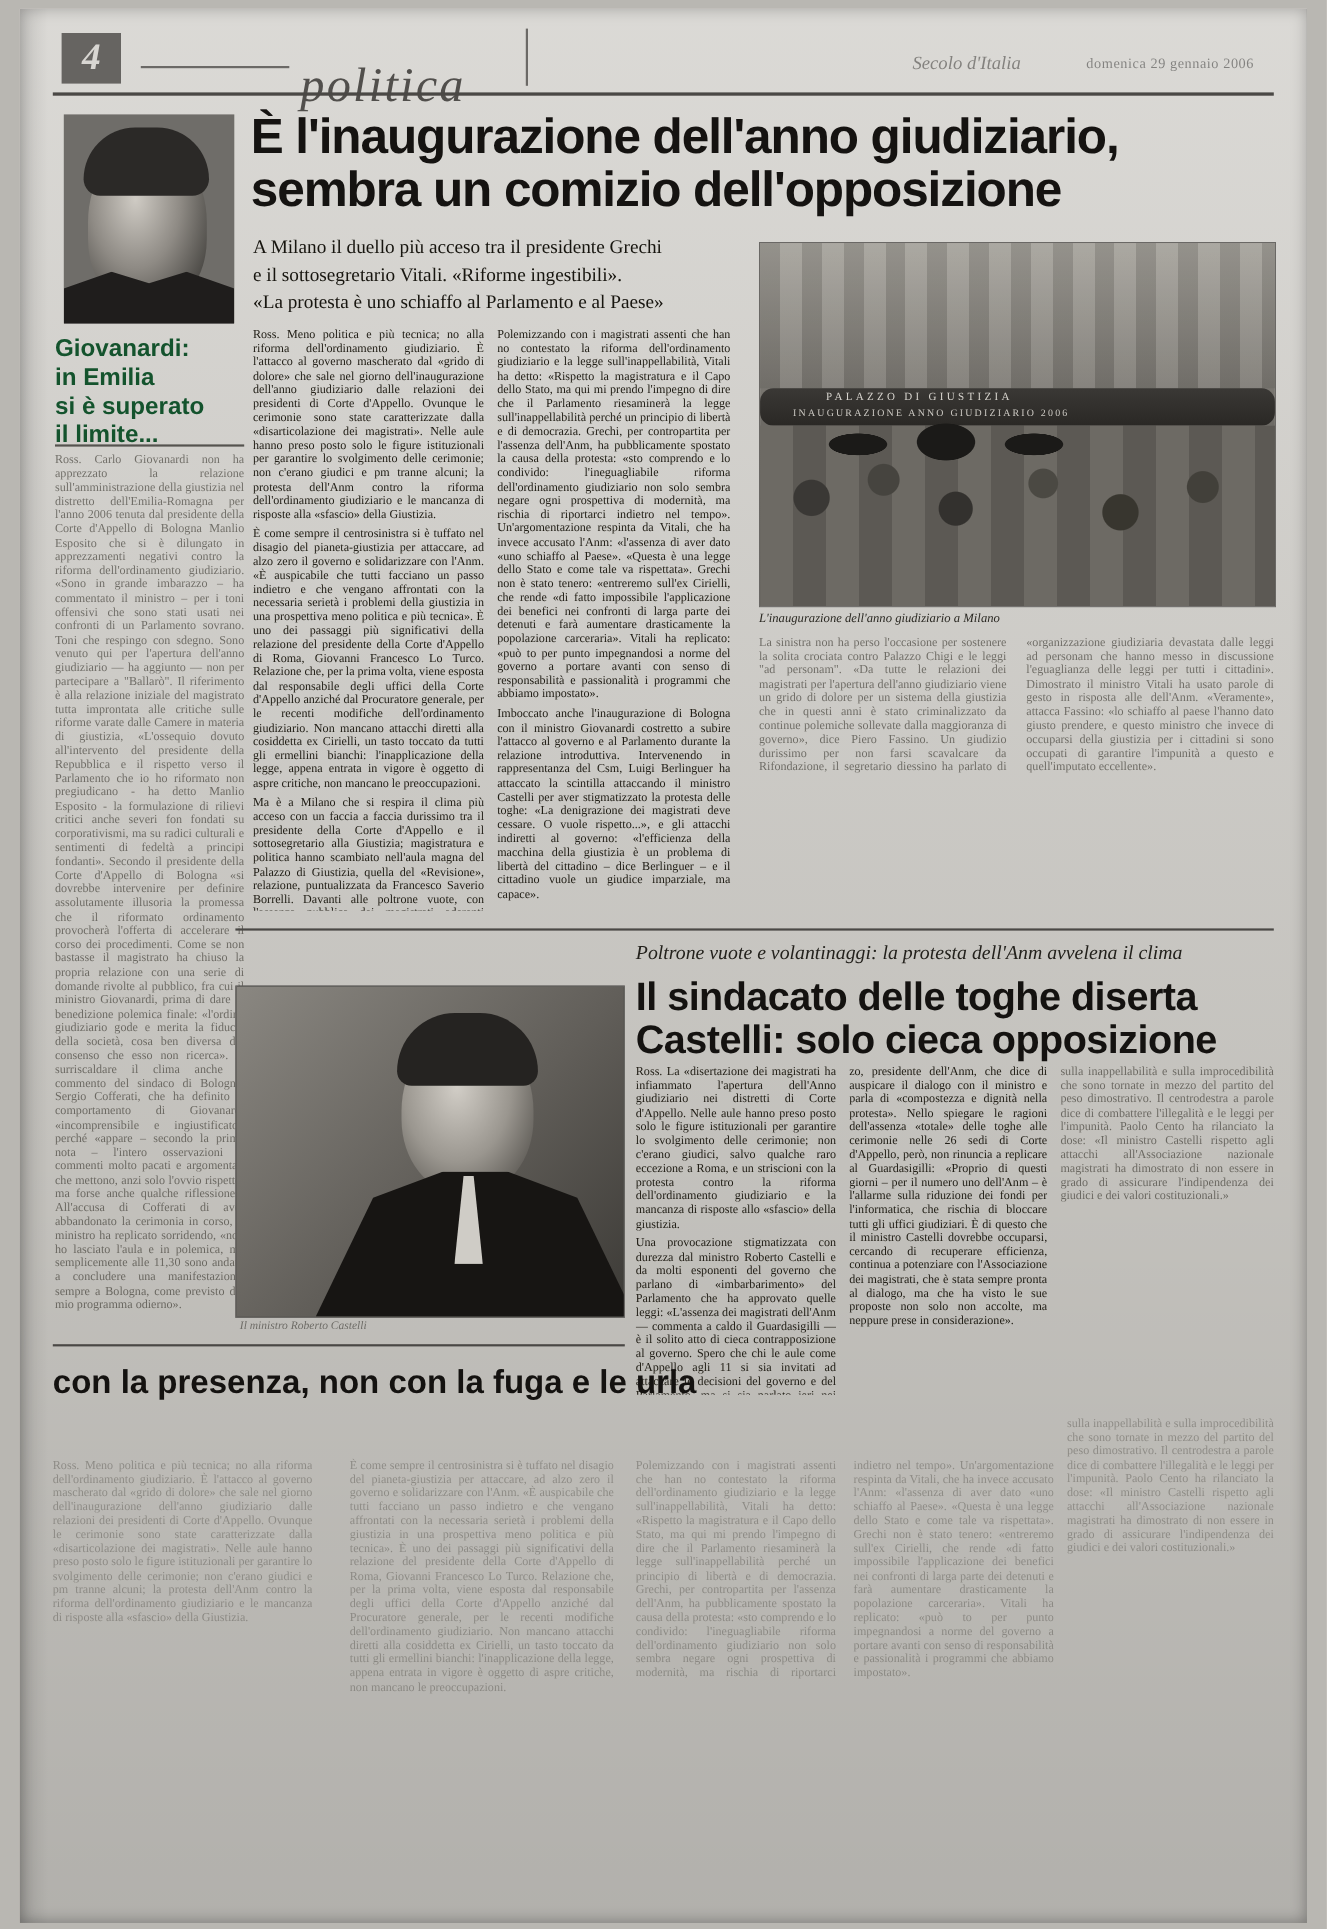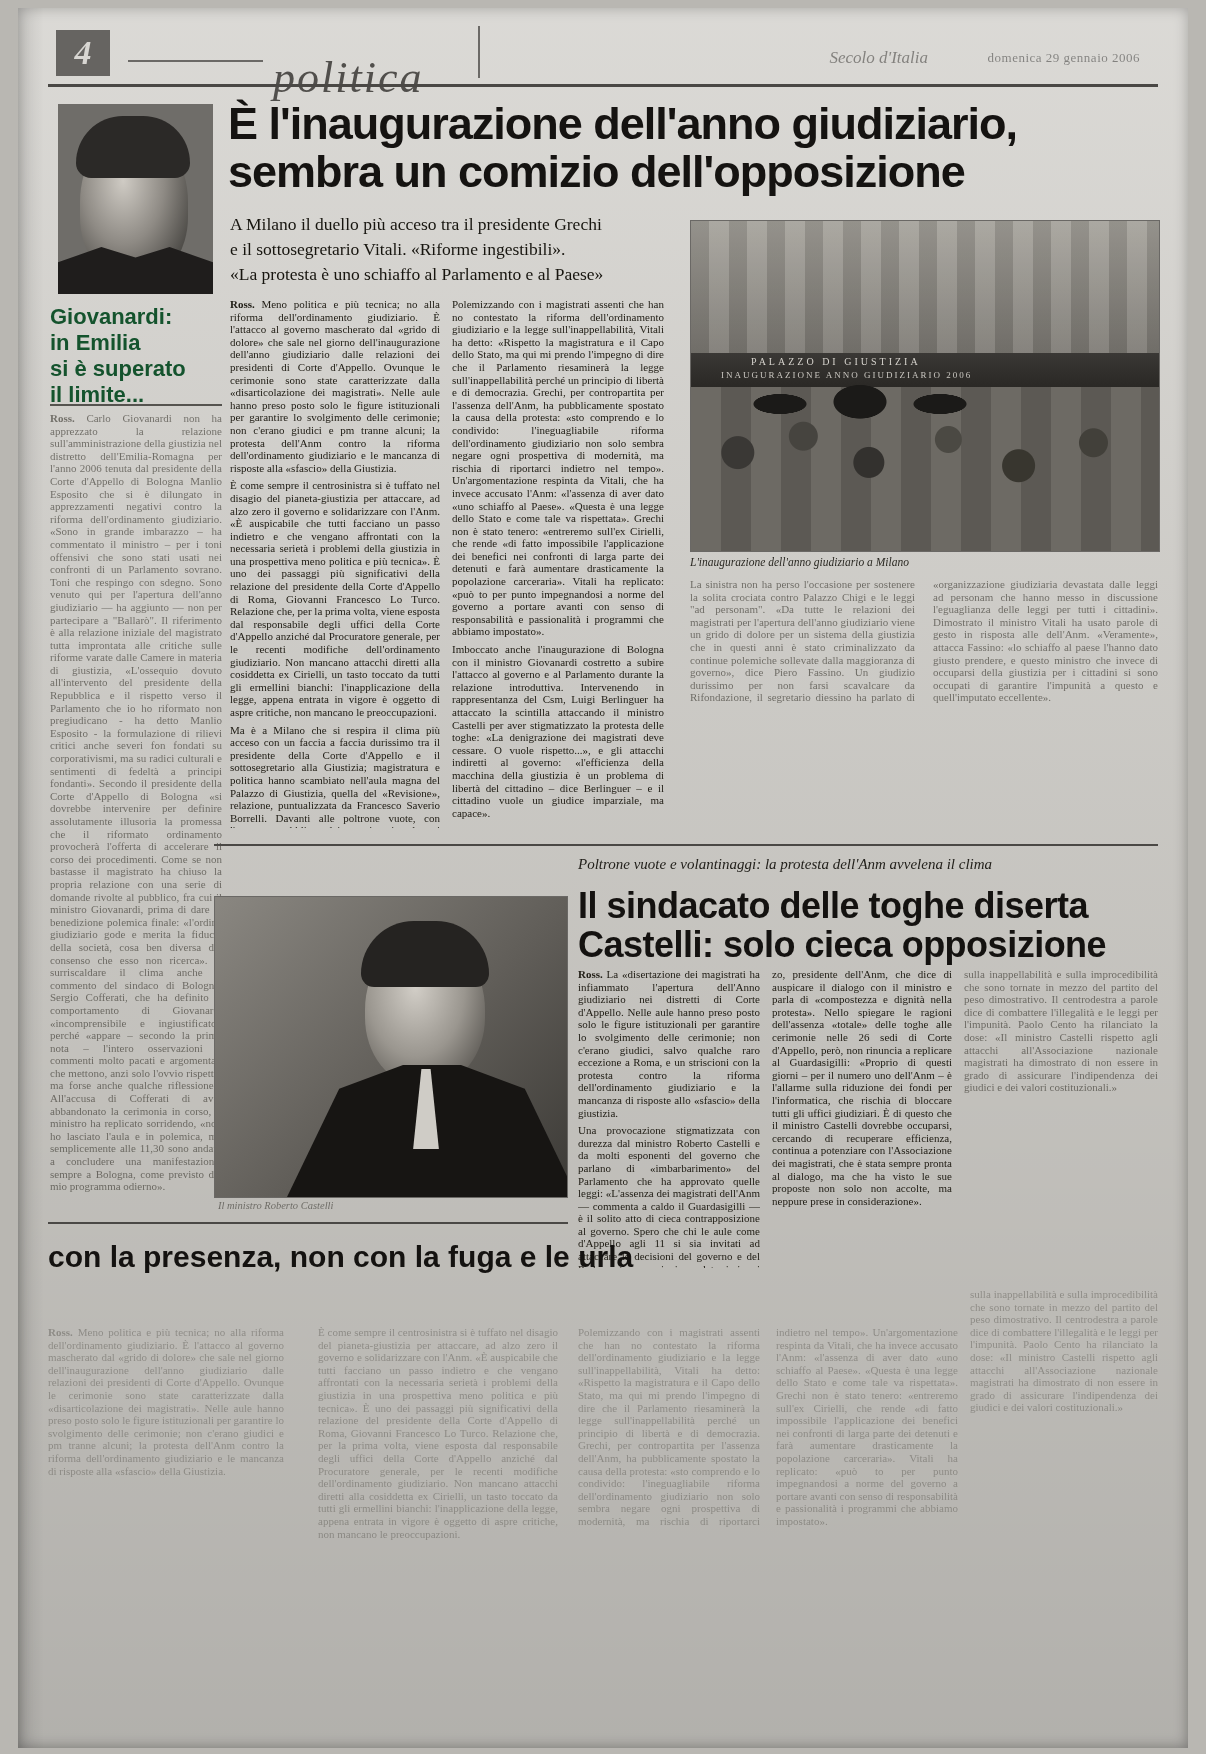--- a/index.html
+++ b/index.html
@@ -105,35 +105,35 @@
 
   
   .col {
     position:absolute;
     font-size:11px;
     line-height:12.6px;
     color:#232018;
     text-align:justify;
     overflow:hidden;
   }
-  .col .lead { font-weight:bold; }
+  .col .lead { font-weight:normal; }
   .col p { margin:0 0 5px 0; }
 
   .photo-main {
     position:absolute; left:672px; top:212px; width:468px; height:330px;
     background:#57555100;
     overflow:hidden;
     border:1px solid #6a6865;
   }
   .pm-wallbg { position:absolute; inset:0; background:linear-gradient(180deg,#8f8c86 0%, #7b7872 38%, #6a6762 52%, #5f5c57 100%); }
   .pm-mural { position:absolute; left:0; top:0; width:468px; height:132px;
     background:repeating-linear-gradient(90deg, rgba(0,0,0,0.10) 0 18px, rgba(255,255,255,0.07) 18px 38px),
                linear-gradient(180deg,#a5a29b,#7d7a74); }
   .pm-band { position:absolute; left:0; top:132px; width:468px; height:34px;
-    background:linear-gradient(180deg,#3a3835,#2a2825); }
+    background:linear-gradient(180deg,#3a3835,#2a2825);border-radius:12px; }
   .pm-band .t1 { position:absolute; left:60px; top:3px; font-size:10px; color:#d6d3cd; letter-spacing:3px; }
   .pm-band .t2 { position:absolute; left:30px; top:17px; font-size:9px; color:#cac7c1; letter-spacing:2px; }
   .pm-people { position:absolute; left:0; top:166px; width:468px; height:164px;
     background:
       radial-gradient(circle at 10% 40%, #3a3835 0 16px, transparent 17px),
       radial-gradient(circle at 24% 30%, #46443f 0 14px, transparent 15px),
       radial-gradient(circle at 38% 46%, #33312e 0 15px, transparent 16px),
       radial-gradient(circle at 55% 32%, #4b4943 0 13px, transparent 14px),
       radial-gradient(circle at 70% 48%, #38362f 0 16px, transparent 17px),
       radial-gradient(circle at 86% 34%, #42403a 0 14px, transparent 15px),
@@ -148,21 +148,21 @@
   }
   .photo-caption {
     position:absolute; left:672px; top:548px; width:468px;
     font-size:11.5px; font-style:italic; color:#2a2822;
   }
 
   
   .rule-wide { position:absolute; background:#4a4845; }
   .sub-kicker {
     position:absolute;
-    font-size:15px; font-style:italic; color:#23211c;
+    font-size:18px; font-style:italic; color:#23211c;
   }
   .head2 {
     position:absolute; left:560px; top:878px; width:580px;
     font-family:"Liberation Sans", sans-serif;
     font-weight:bold; font-size:36px; line-height:39px; color:#141210;
     letter-spacing:-0.5px;
   }
   .photo-castelli {
     position:absolute; left:196px; top:888px; width:352px; height:300px;
     background:#4f4d49; overflow:hidden; border:1px solid #6a6865;

